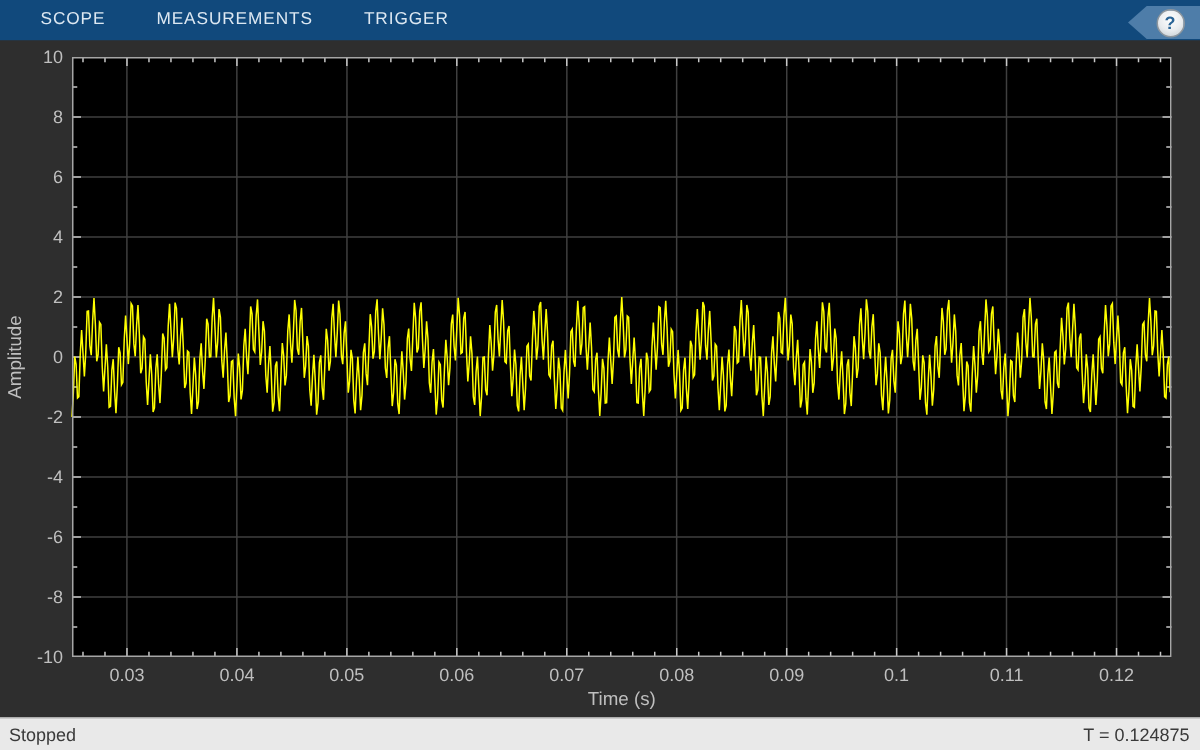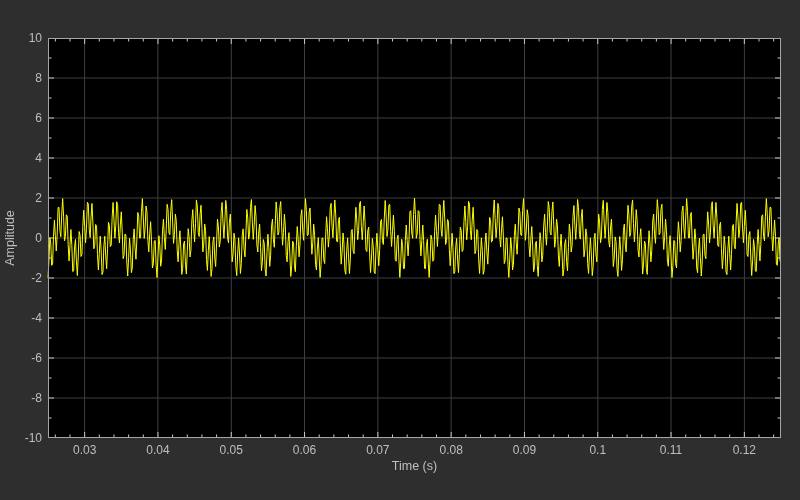--- a/index.html
+++ b/index.html
@@ -37,20 +37,28 @@
     border-top:1px solid #aeaeae;box-sizing:border-box;
     display:flex;align-items:center;justify-content:space-between;
     color:#3a3a3a;font-size:12px;padding:0 7px 0 6px;
   }
 </style>
 </head>
 <body>
 
 <div class="window">
 
+  <div class="toolbar">
+    <span class="tab">SCOPE</span>
+    <span class="tab">MEASUREMENTS</span>
+    <span class="tab">TRIGGER</span>
+    <div class="help-ribbon">
+      <button class="help-btn">?</button>
+    </div>
+  </div>
 
   <div class="plot-panel">
     <svg id="plot" width="800" height="451">
         <rect x="48" y="11" width="733" height="400" fill="#000000"></rect>
         <g stroke="#3f3f3f" stroke-width="1">
           <line x1="84.6" x2="84.6" y1="11" y2="411"></line>
           <line x1="157.9" x2="157.9" y1="11" y2="411"></line>
           <line x1="231.3" x2="231.3" y1="11" y2="411"></line>
           <line x1="304.5" x2="304.5" y1="11" y2="411"></line>
           <line x1="377.9" x2="377.9" y1="11" y2="411"></line>
@@ -230,14 +238,18 @@
         <text x="451.15" y="427" fill="#bfbfbf" font-size="12" font-family="&quot;Liberation Sans&quot;,&quot;DejaVu Sans&quot;,sans-serif" text-anchor="middle">0.08</text>
         <text x="524.45" y="427" fill="#bfbfbf" font-size="12" font-family="&quot;Liberation Sans&quot;,&quot;DejaVu Sans&quot;,sans-serif" text-anchor="middle">0.09</text>
         <text x="597.7500000000001" y="427" fill="#bfbfbf" font-size="12" font-family="&quot;Liberation Sans&quot;,&quot;DejaVu Sans&quot;,sans-serif" text-anchor="middle">0.1</text>
         <text x="671.05" y="427" fill="#bfbfbf" font-size="12" font-family="&quot;Liberation Sans&quot;,&quot;DejaVu Sans&quot;,sans-serif" text-anchor="middle">0.11</text>
         <text x="744.35" y="427" fill="#bfbfbf" font-size="12" font-family="&quot;Liberation Sans&quot;,&quot;DejaVu Sans&quot;,sans-serif" text-anchor="middle">0.12</text>
         <text x="414.5" y="443" fill="#bfbfbf" font-size="12.5" font-family="&quot;Liberation Sans&quot;,&quot;DejaVu Sans&quot;,sans-serif" text-anchor="middle">Time (s)</text>
         <text x="0" y="0" fill="#bfbfbf" font-size="12.5" font-family="&quot;Liberation Sans&quot;,&quot;DejaVu Sans&quot;,sans-serif" text-anchor="middle" transform="translate(14,211) rotate(-90)">Amplitude</text>
       </svg>
   </div>
 
+  <div class="statusbar">
+    <span>Stopped</span>
+    <span>T = 0.124875</span>
+  </div>
 
 </div>
 
 </body></html>

